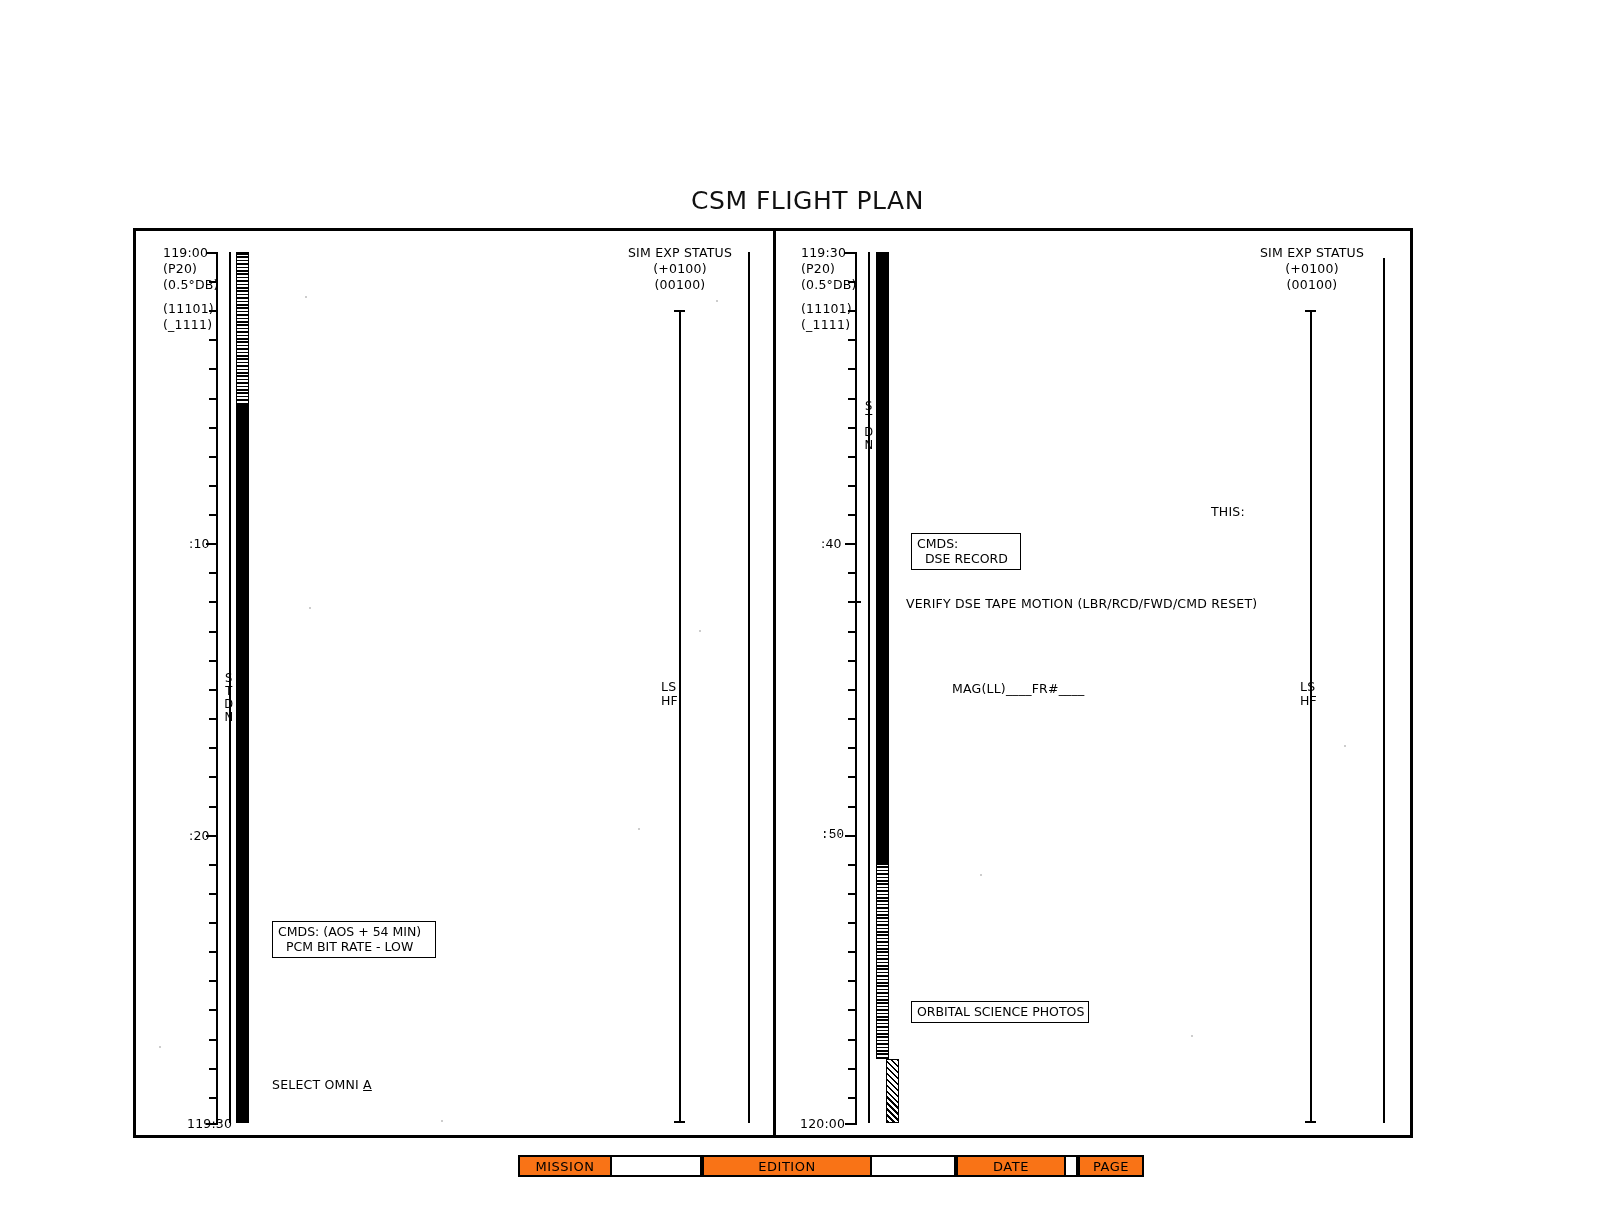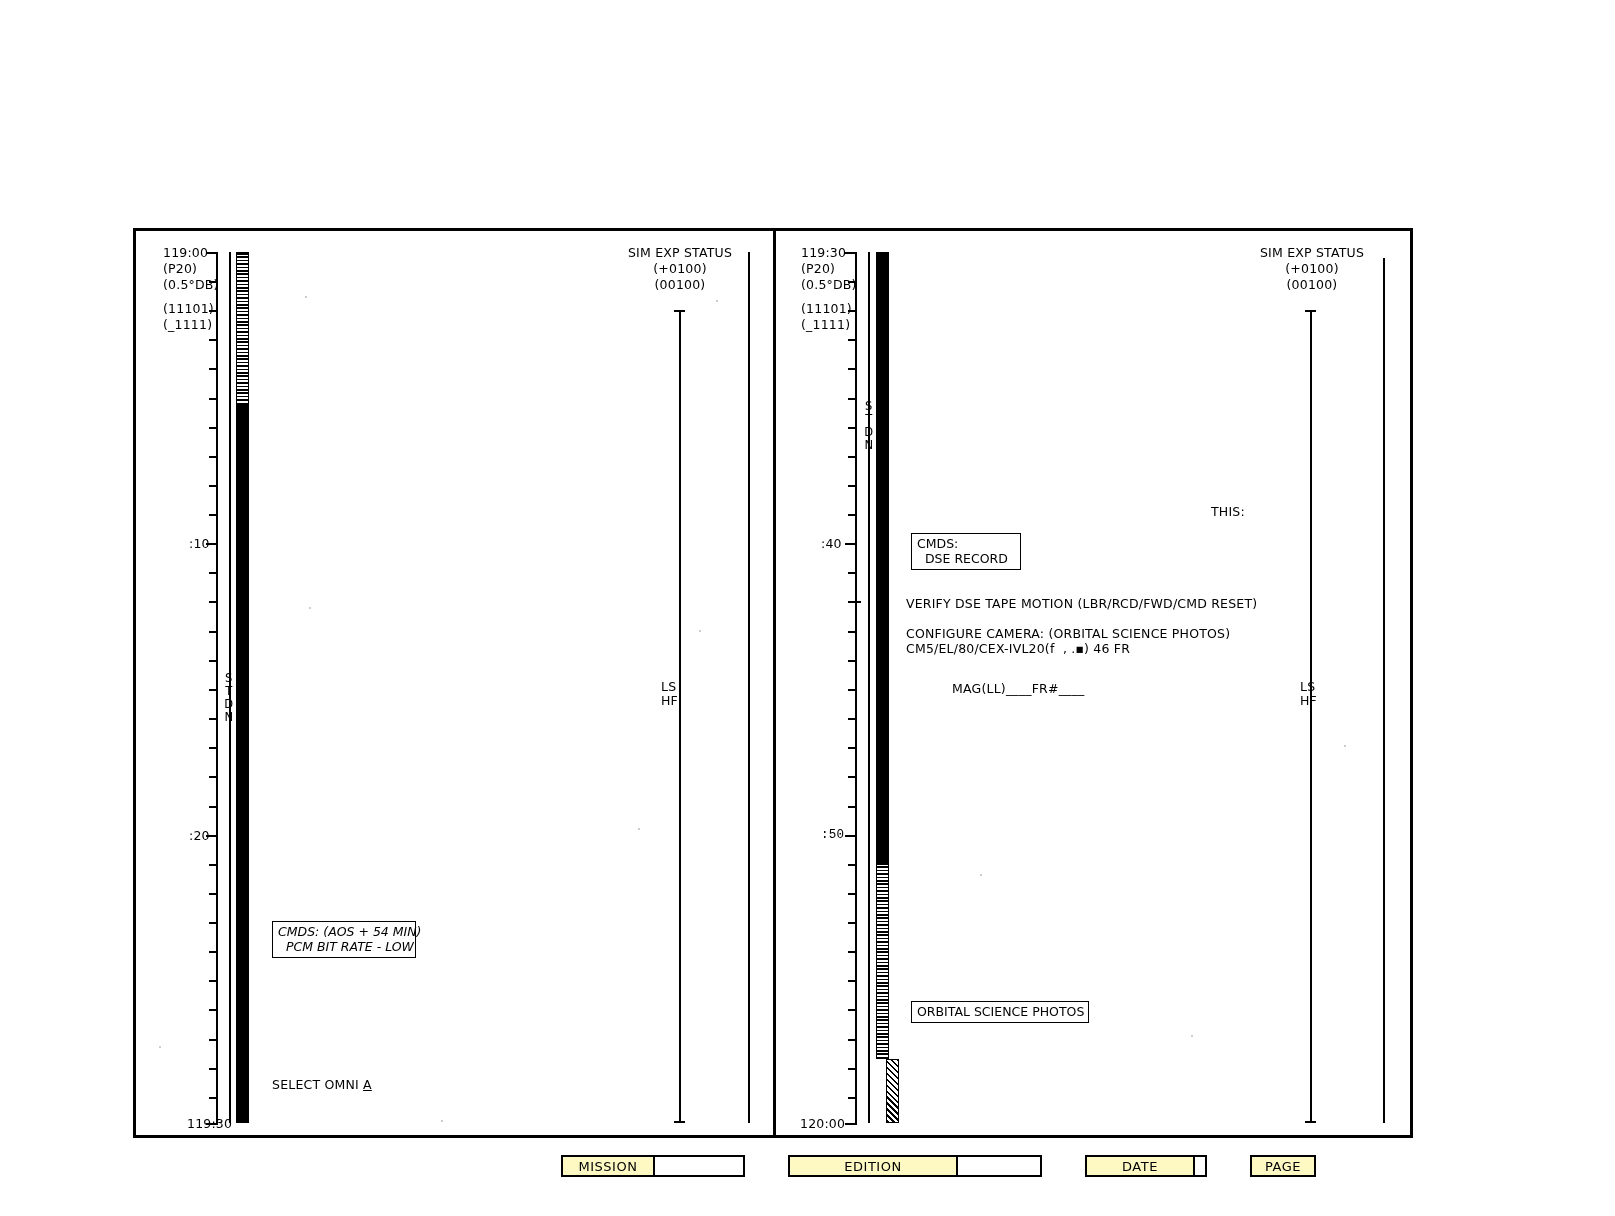--- a/index.html
+++ b/index.html
@@ -54,22 +54,21 @@
     font-size: 13px;
     font-family: "DejaVu Sans", sans-serif;
   }
   .footer .cell {
     border: 2px solid #000;
     box-sizing: border-box;
     display: flex;
     align-items: center;
     justify-content: center;
     letter-spacing: 0.5px;
-    background: #fef9c3;
-    margin-left: 43px;
+    background: #f97316;
   }
   .footer .blank {
     border: 2px solid #000;
     border-left: none;
     box-sizing: border-box;
     background: #fff;
   }
   .f-mission { width: 94px; }
   .f-mission-blank { width: 90px; }
   .f-edition { width: 170px; border-left: none; }
@@ -176,20 +175,21 @@
     width: 2px; height: 2px;
     background: #bdbdbd;
     border-radius: 50%;
   }
 </style>
 </head>
 <body>
 
 <div class="page">
 
+  <div class="doc-title">CSM FLIGHT PLAN</div>
 
   <div class="frame"></div>
   <div class="gutter"></div>
 
   <div class="txt" style="left:163px; top:245px;">119:00</div>
   <div class="txt" style="left:163px; top:261px;">(P20)</div>
   <div class="txt" style="left:163px; top:277px;">(0.5°DB)</div>
   <div class="txt" style="left:163px; top:301px;">(11101)</div>
   <div class="txt" style="left:163px; top:317px;">(_1111)</div>
 
@@ -247,21 +247,21 @@
 
   <div class="bracket" style="left:679px; top:310px; height:813px;">
     <span class="cap top"></span>
     <span class="cap bot"></span>
   </div>
   <div class="txt" style="left:661px; top:680px; line-height:14px;">LS
 HF</div>
 
   <div class="vline" style="left:748px; top:252px; height:871px;"></div>
 
-  <div class="boxed" style="left:272px; top:921px; width:144px;font-style:italic;">CMDS: (AOS + 54 MIN)
+  <div class="boxed" style="left:272px; top:921px; width:164px;">CMDS: (AOS + 54 MIN)
   PCM BIT RATE - LOW</div>
 
   <div class="txt" style="left:272px; top:1077px;"><span>SELECT OMNI </span><span class="uline">A</span></div>
 
   <div class="txt" style="left:801px; top:245px;">119:30</div>
   <div class="txt" style="left:801px; top:261px;">(P20)</div>
   <div class="txt" style="left:801px; top:277px;">(0.5°DB)</div>
   <div class="txt" style="left:801px; top:301px;">(11101)</div>
   <div class="txt" style="left:801px; top:317px;">(_1111)</div>
 
@@ -326,22 +326,20 @@
 HF</div>
 
   <div class="vline" style="left:1383px; top:258px; height:865px;"></div>
 
   <div class="txt" style="left:1211px; top:504px;">THIS:</div>
 
   <div class="boxed" style="left:911px; top:533px; width:110px;">CMDS:
   DSE RECORD</div>
 
   <div class="txt" style="left:906px; top:596px;">VERIFY DSE TAPE MOTION (LBR/RCD/FWD/CMD RESET)</div>
-  <div class="txt" style="left:906px; top:626px;">CONFIGURE CAMERA: (ORBITAL SCIENCE PHOTOS)
-CM5/EL/80/CEX-IVL20(f  , .▪) 46 FR</div>
   <div class="txt" style="left:952px; top:681px;">MAG(LL)____FR#____</div>
 
   <div class="boxed" style="left:911px; top:1001px; width:178px;">ORBITAL SCIENCE PHOTOS</div>
 
 
   <div class="footer">
     <div class="cell f-mission">MISSION</div>
     <div class="blank f-mission-blank"></div>
     <div class="cell f-edition">EDITION</div>
     <div class="blank f-edition-blank"></div>

